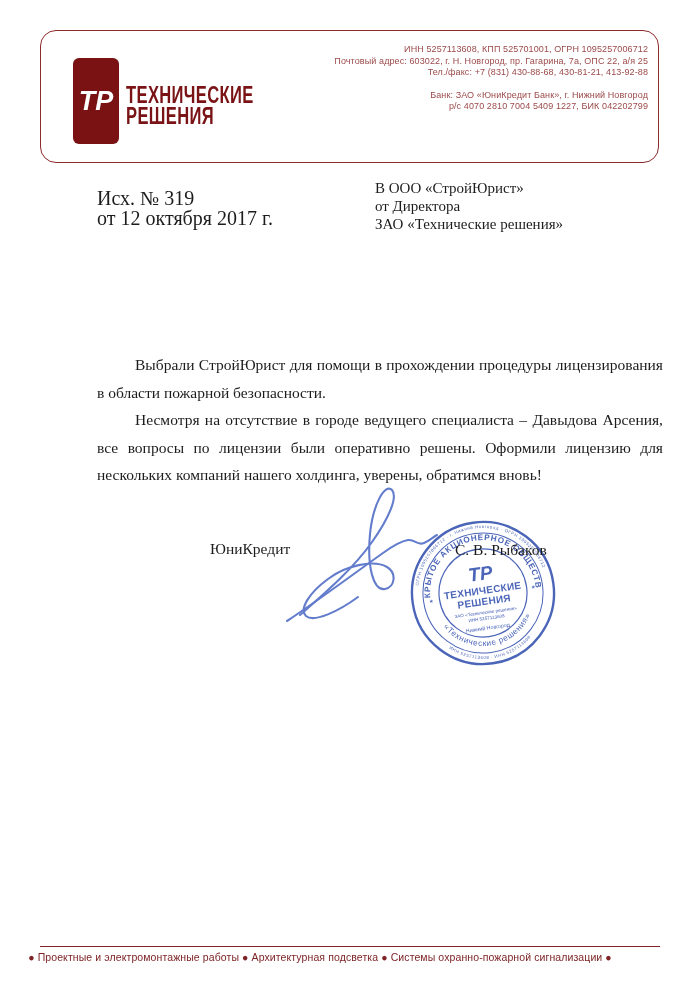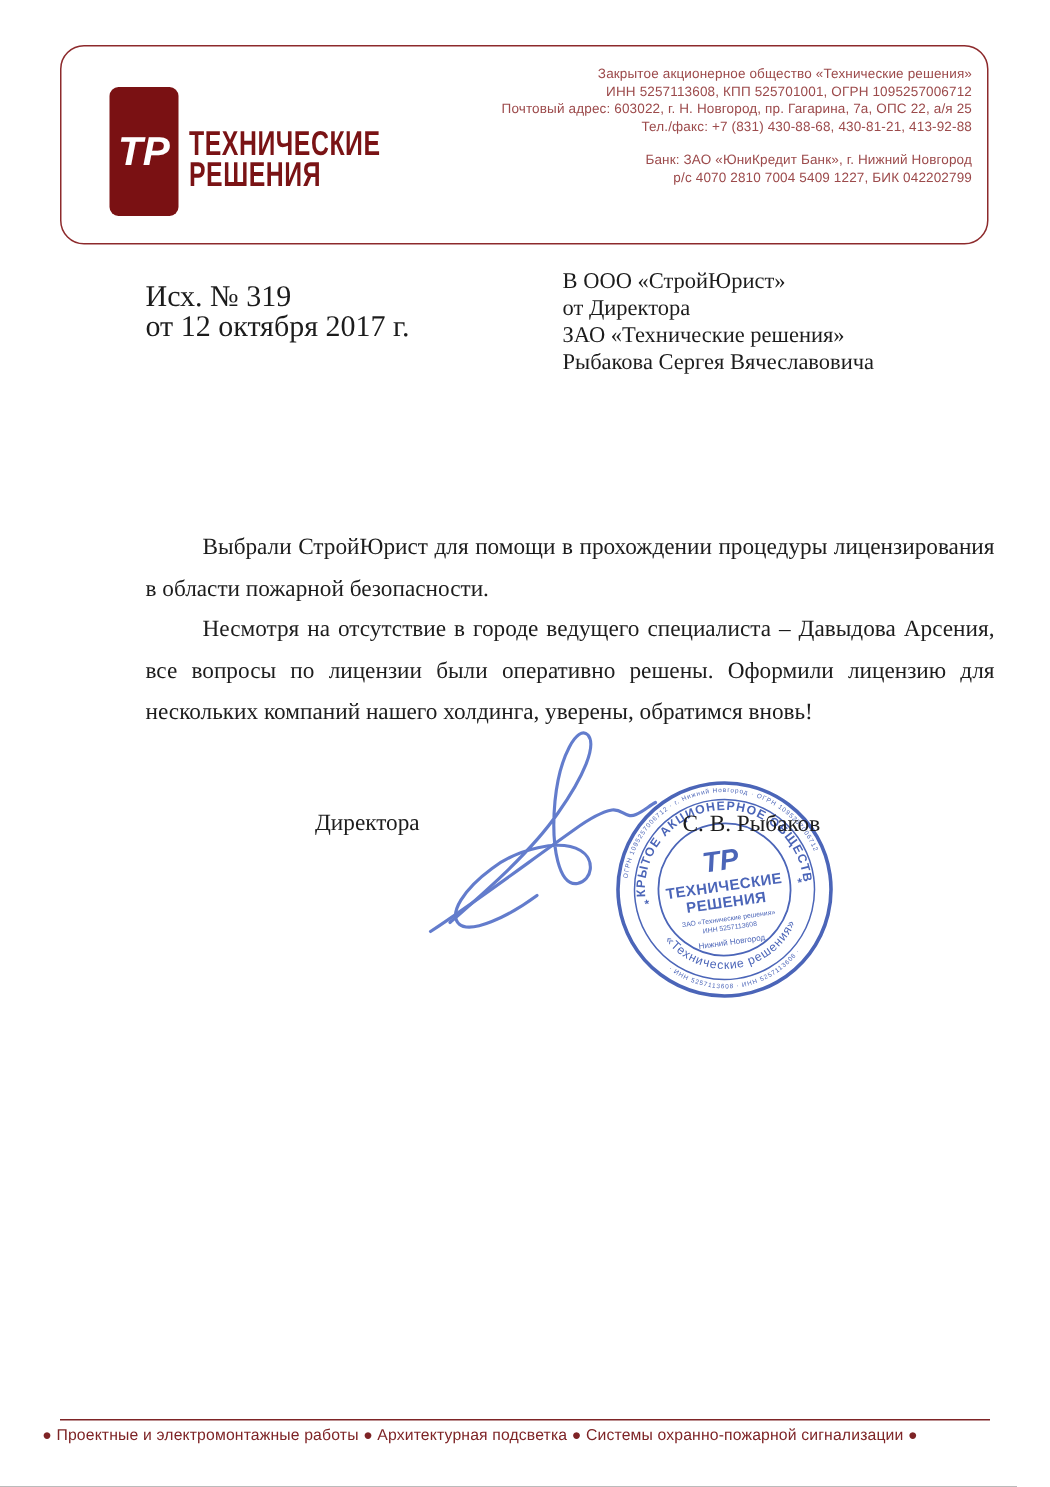--- a/index.html
+++ b/index.html
@@ -67,48 +67,46 @@
         <text x="23" y="52" text-anchor="middle" font-family="Liberation Sans, sans-serif" font-weight="bold" font-style="italic" font-size="27" fill="#ffffff">ТР</text>
       </svg>
     </div>
 
     <div class="wordmark" style="position:absolute;left:85px;top:54px;">
       <div>ТЕХНИЧЕСКИЕ</div>
       <div>РЕШЕНИЯ</div>
     </div>
 
     <div class="contact" style="position:absolute;right:10px;top:13px;">
-      <div>Закрытое акционерное общество «Технические решения»</div>
       <div>ИНН 5257113608, КПП 525701001, ОГРН 1095257006712</div>
       <div>Почтовый адрес: 603022, г. Н. Новгород, пр. Гагарина, 7а, ОПС 22, а/я 25</div>
       <div>Тел./факс: +7 (831) 430-88-68, 430-81-21, 413-92-88</div>
       <div class="gap"></div>
       <div>Банк: ЗАО «ЮниКредит Банк», г. Нижний Новгород</div>
       <div>р/с 4070 2810 7004 5409 1227, БИК 042202799</div>
     </div>
   </div>
 
   <div class="ref-block">
     <div>Исх. № 319</div>
     <div>от 12 октября 2017 г.</div>
   </div>
 
   <div class="recipient">
     <div>В ООО «СтройЮрист»</div>
     <div>от Директора</div>
     <div>ЗАО «Технические решения»</div>
-    <div>Рыбакова Сергея Вячеславовича</div>
   </div>
 
   <div class="body-text">
     <p>Выбрали СтройЮрист для помощи в прохождении процедуры лицензирования в области пожарной безопасности.</p>
     <p>Несмотря на отсутствие в городе ведущего специалиста – Давыдова Арсения, все вопросы по лицензии были оперативно решены. Оформили  лицензию для нескольких компаний нашего холдинга, уверены, обратимся вновь!</p>
   </div>
 
-  <div class="sig-role">Директора</div>
+  <div class="sig-role">ЮниКредит</div>
   <div class="sig-name">С. В. Рыбаков</div>
 
   <svg class="sig-scribble" width="170" height="155" viewBox="275 478 170 155">
     <g fill="none" stroke="#5b76ca" stroke-width="2.1" stroke-linecap="round" opacity="0.95">
       <path d="M 300 615 C 324 594 354 568 372 542 C 389 518 398 497 392 490 C 385 483 373 504 370 534 C 367 566 373 591 385 589 C 395 587 397 573 387 567 C 373 559 345 566 328 579 C 309 593 299 609 306 616 C 314 623 339 611 358 597"></path>
       <path d="M 287 621 C 316 602 352 575 383 553 C 394 545 402 541 408 540 C 415 539 417 546 424 543 C 429 541 433 537 437 535"></path>
     </g>
   </svg>
 
   <svg class="stamp" viewBox="0 0 150 150">

